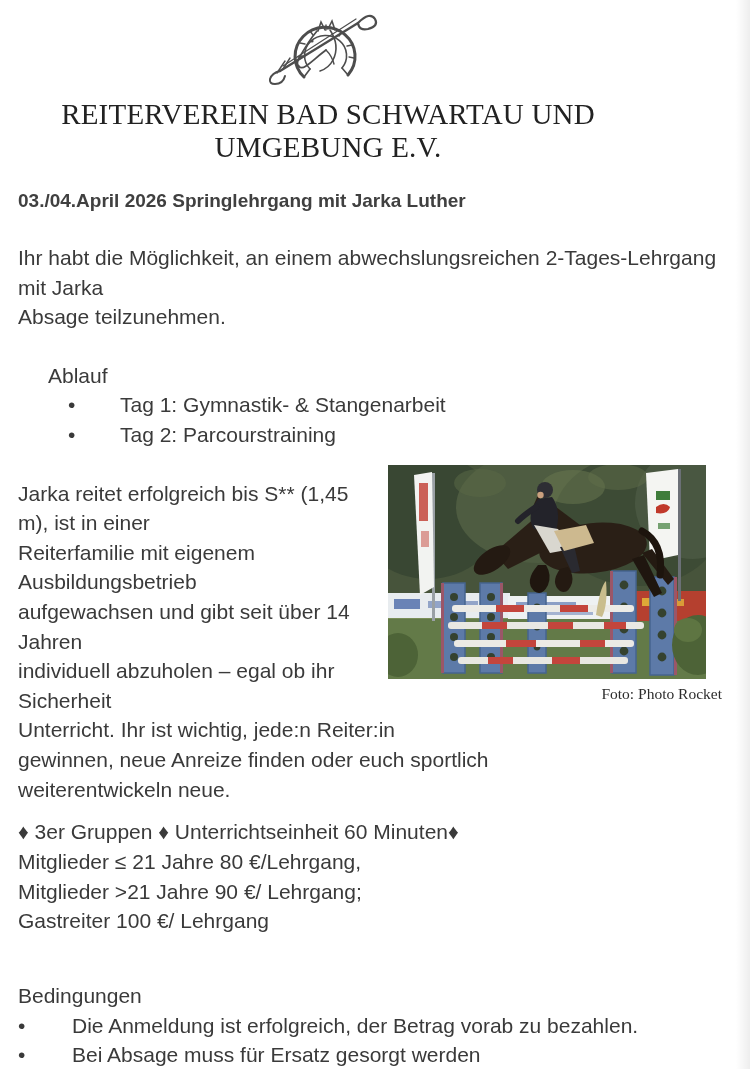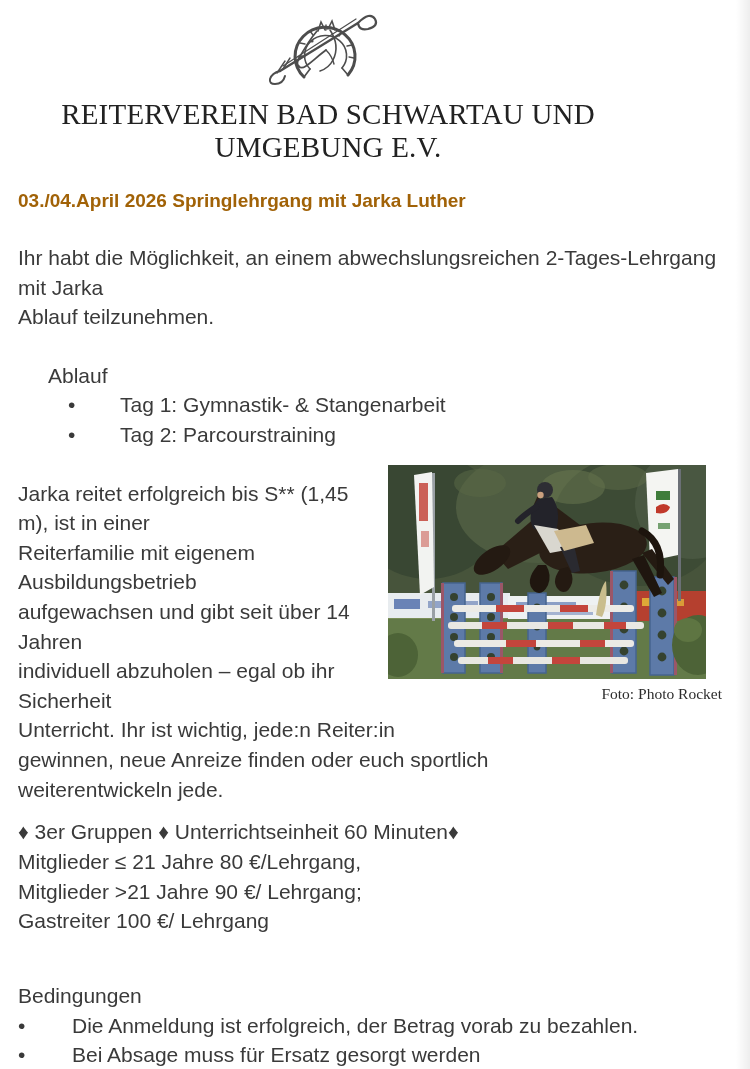--- a/index.html
+++ b/index.html
@@ -21,21 +21,21 @@
   .logo-wrap { display: flex; justify-content: center; padding-top: 5px; }
   .logo { transform: translateX(-44px); }
 
   .doc-title {
     font-family: "Liberation Serif", serif;
     font-size: 29px; color: #222;
     text-align: center; padding-right: 84px;
     margin-top: 9px; letter-spacing: 0.2px;
   }
 
-  .doc-heading { font-size: 19px; font-weight: bold; color: #a16207; margin-top: 26px; }
+  .doc-heading { font-size: 19px; font-weight: bold; color: #404040; margin-top: 26px; }
 
   .line { font-size: 21px; line-height: 29.6px; }
 
   .intro { margin-top: 31px; }
 
   .ablauf-label { margin-top: 29px; margin-left: 30px; }
 
   .blist-item { position: relative; padding-left: 102px; }
   .blist-item::before { content: "•"; position: absolute; left: 50px; top: 0; }
 
@@ -88,21 +88,21 @@
       <path d="M66,45 q6,6 8,14" stroke-width="1.4"></path>
     </svg>
   </div>
 
   <div class="doc-title">REITERVEREIN BAD SCHWARTAU UND UMGEBUNG E.V.</div>
 
   <div class="doc-heading">03./04.April 2026 Springlehrgang mit Jarka Luther</div>
 
   <div class="intro">
     <div class="line">Ihr habt die Möglichkeit, an einem abwechslungsreichen 2-Tages-Lehrgang mit Jarka</div>
-    <div class="line">Ablauf teilzunehmen.</div>
+    <div class="line">Absage teilzunehmen.</div>
   </div>
 
   <div class="line ablauf-label">Ablauf</div>
 
   <div>
     <div class="line blist-item">Tag 1: Gymnastik- &amp; Stangenarbeit</div>
     <div class="line blist-item">Tag 2: Parcourstraining</div>
   </div>
 
 
@@ -231,21 +231,21 @@
       <div class="photo-credit">Foto: Photo Rocket</div>
     </div>
 
     <div class="about">
       <div class="line">Jarka reitet erfolgreich bis S** (1,45 m), ist in einer</div>
       <div class="line">Reiterfamilie mit eigenem Ausbildungsbetrieb</div>
       <div class="line">aufgewachsen und gibt seit über 14 Jahren</div>
       <div class="line">individuell abzuholen – egal ob ihr Sicherheit</div>
       <div class="line">Unterricht. Ihr ist wichtig, jede:n Reiter:in</div>
       <div class="line">gewinnen, neue Anreize finden oder euch sportlich</div>
-      <div class="line">weiterentwickeln jede.</div>
+      <div class="line">weiterentwickeln neue.</div>
     </div>
 
     <div class="pricing">
       <div class="line groups-line">♦ 3er Gruppen ♦ Unterrichtseinheit 60 Minuten♦</div>
       <div class="line">Mitglieder ≤ 21 Jahre 80 €/Lehrgang,</div>
       <div class="line">Mitglieder &gt;21 Jahre 90 €/ Lehrgang;</div>
       <div class="line">Gastreiter 100 €/ Lehrgang</div>
     </div>
 
   </section>

